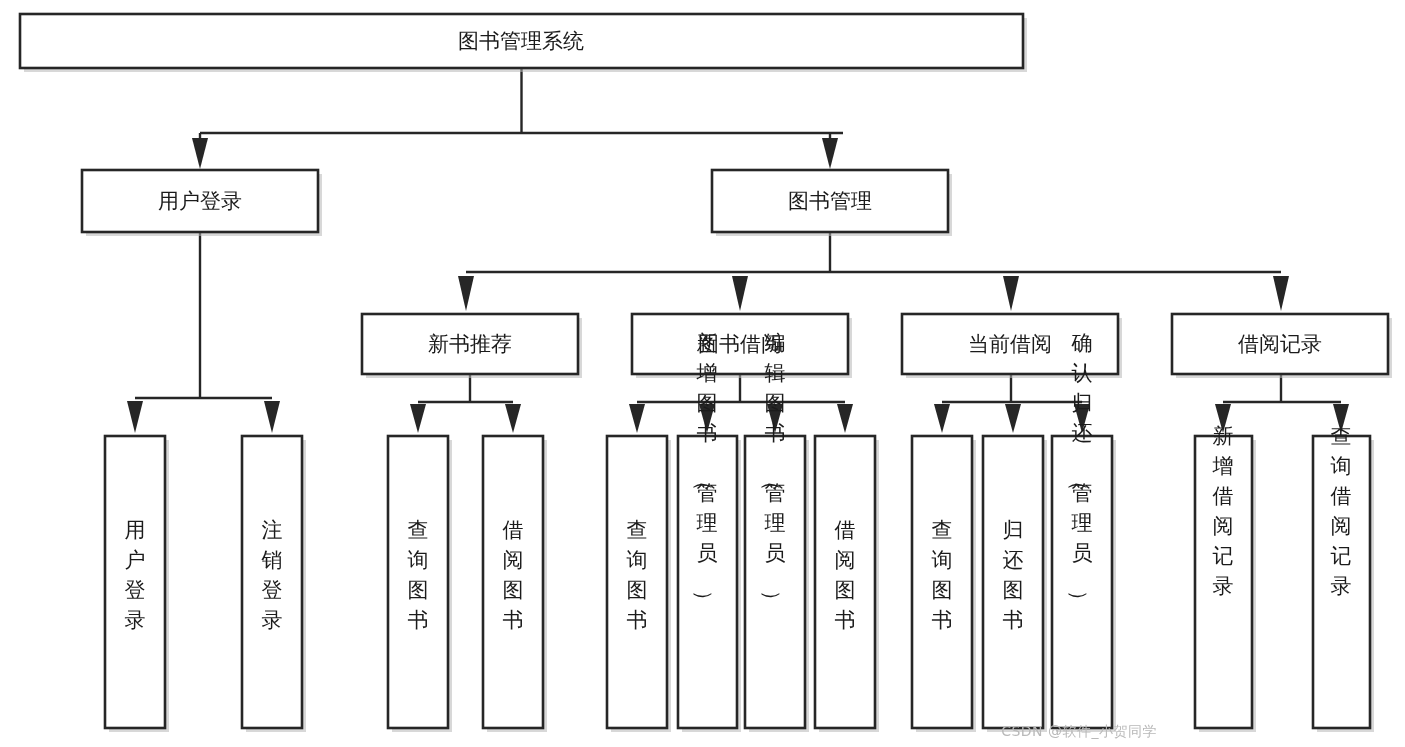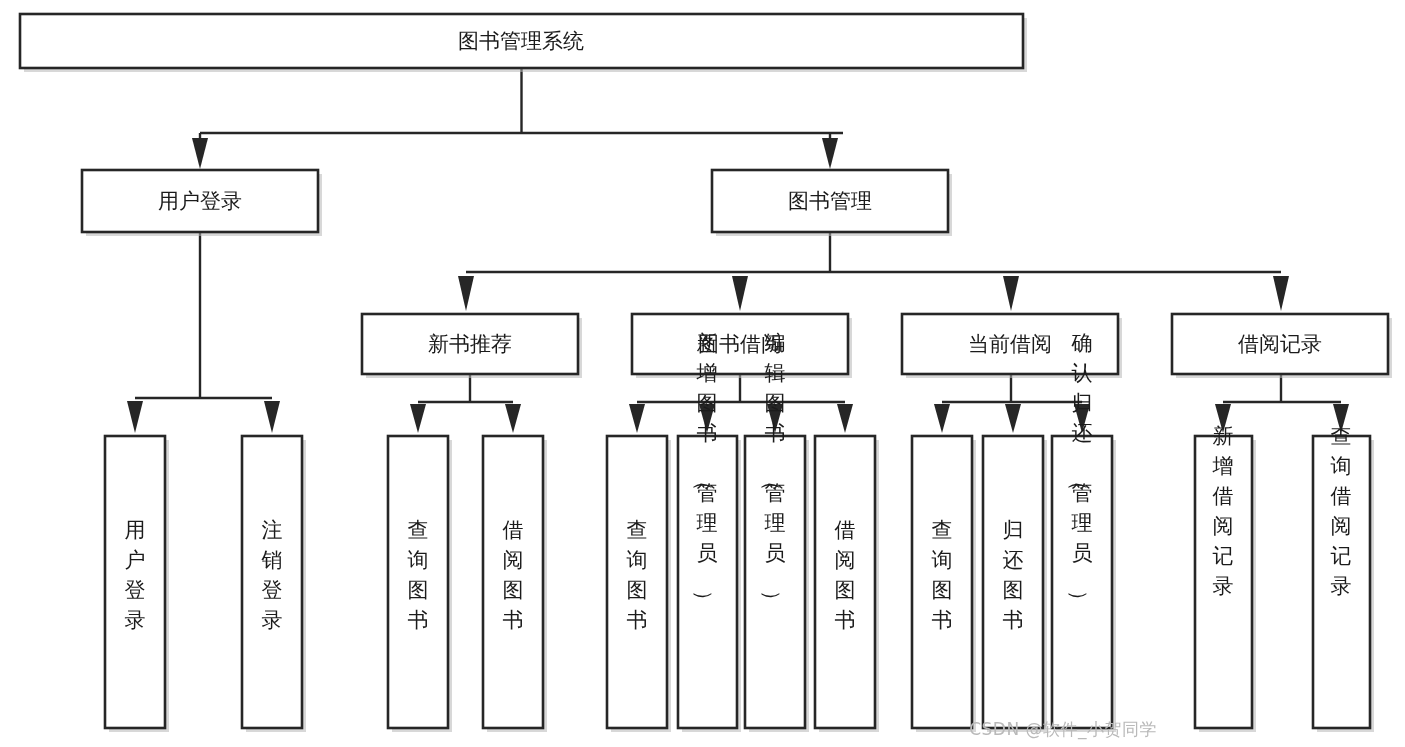--- a/index.html
+++ b/index.html
@@ -56,21 +56,21 @@
     font-family: "DejaVu Sans", "Liberation Sans", sans-serif;
     font-size: 21px;
     fill: #1b1b1b;
     text-anchor: middle;
   }
   .watermark-text {
     position: absolute;
     right: 16px;
     bottom: 6px;
     font-family: "DejaVu Sans", "Liberation Sans", sans-serif;
-    font-size: 17px;
+    font-size: 14px;
     color: #b9b9b9;
     letter-spacing: 0.5px;
     white-space: nowrap;
     user-select: none;
   }
 </style>
 </head>
 <body>
 
 <div id="diagram-root">

